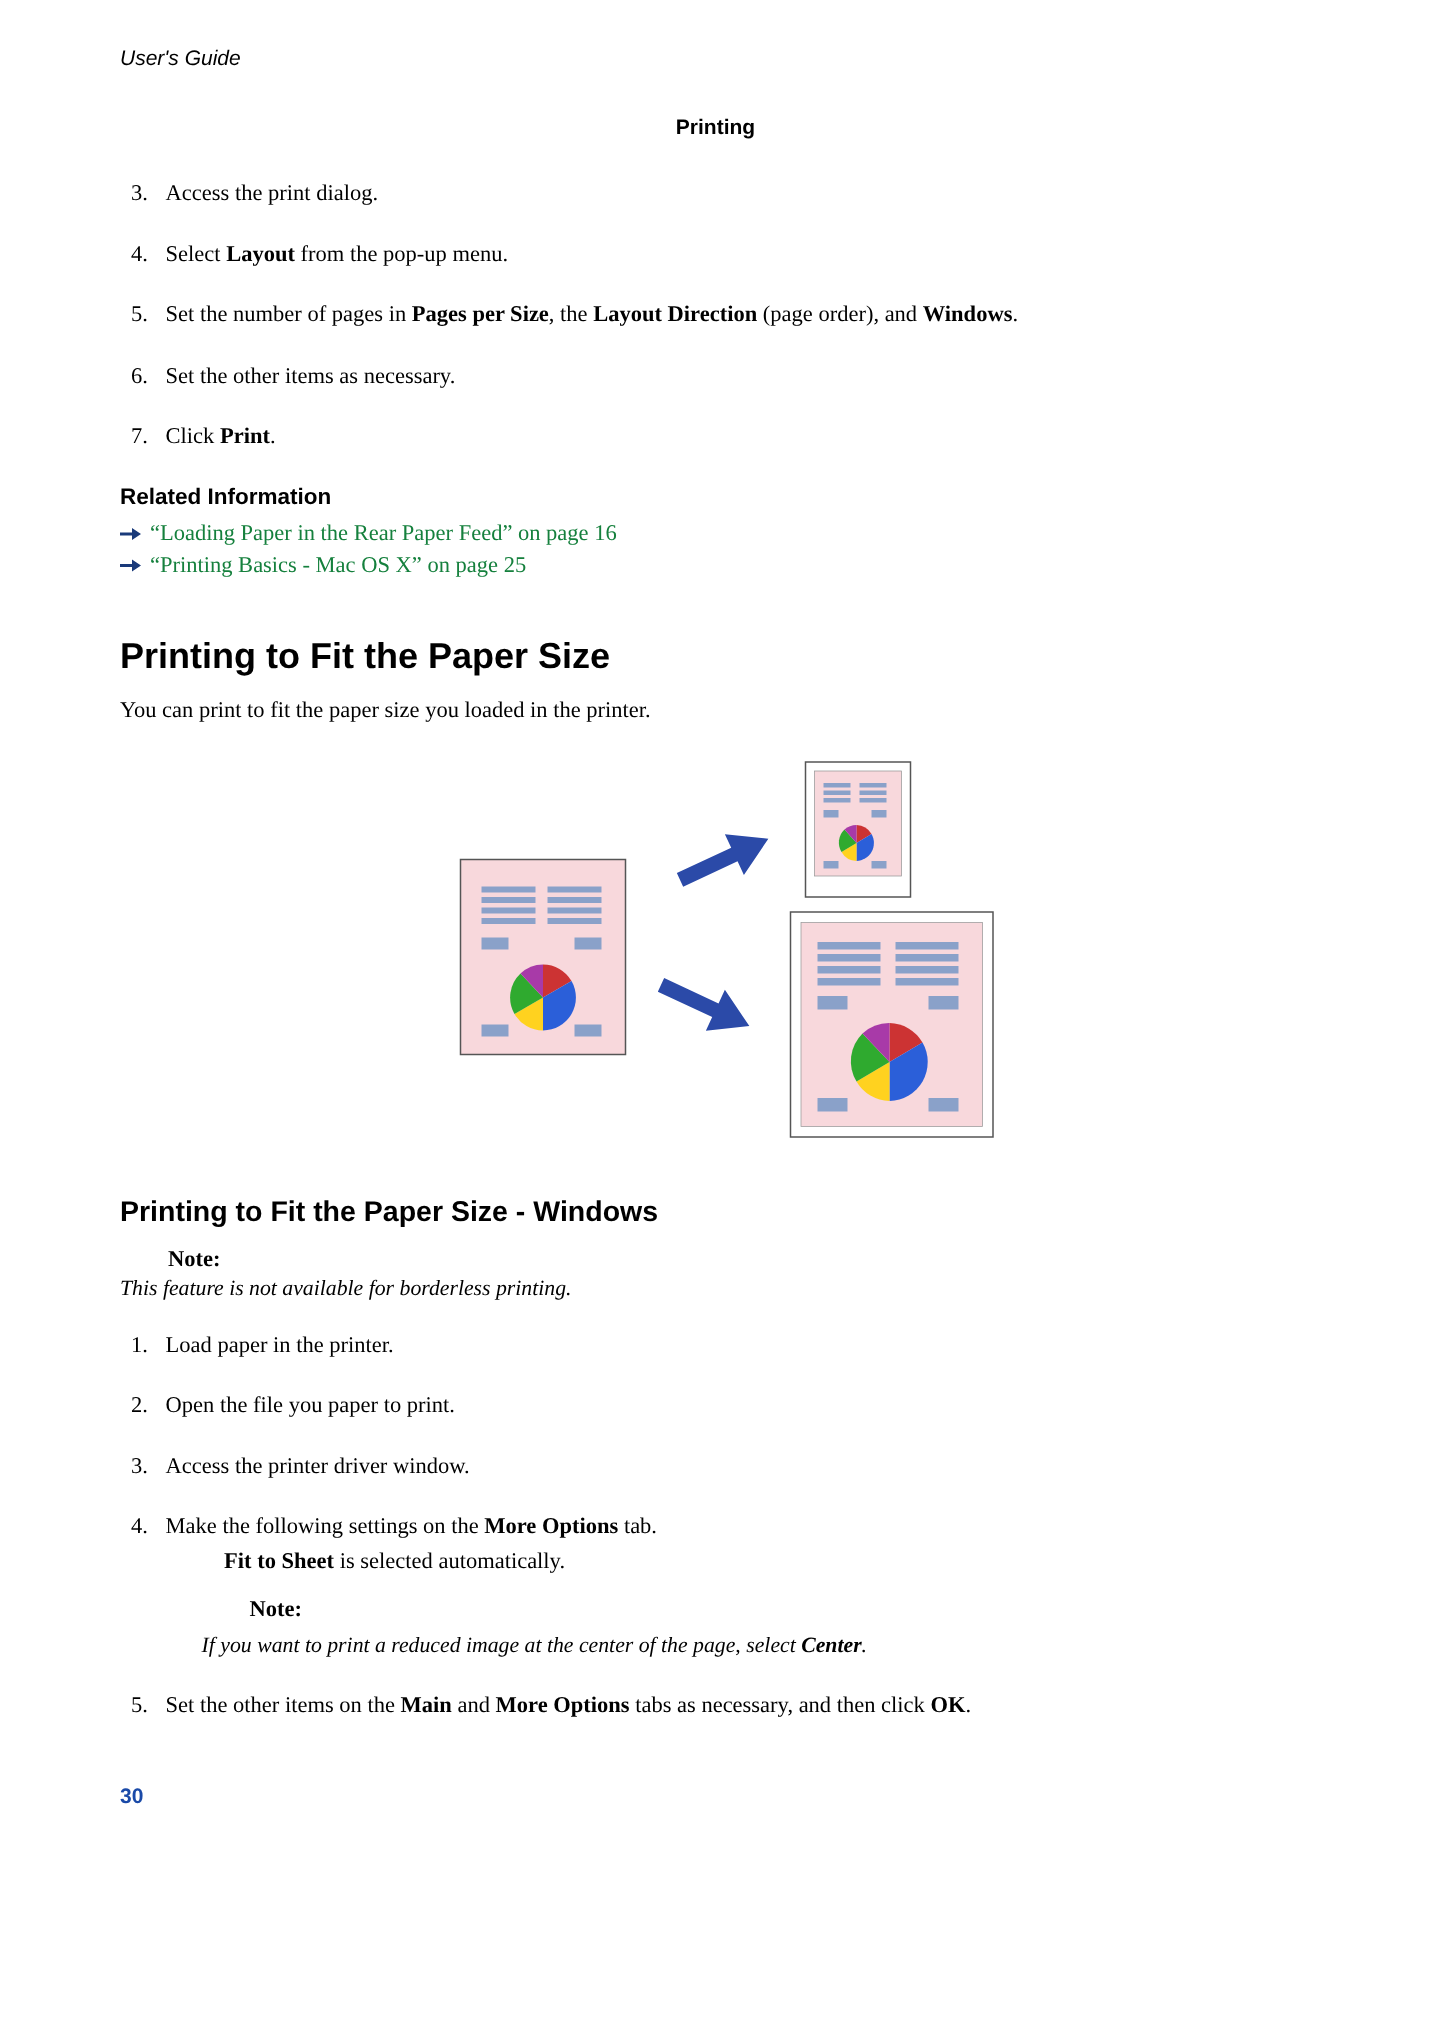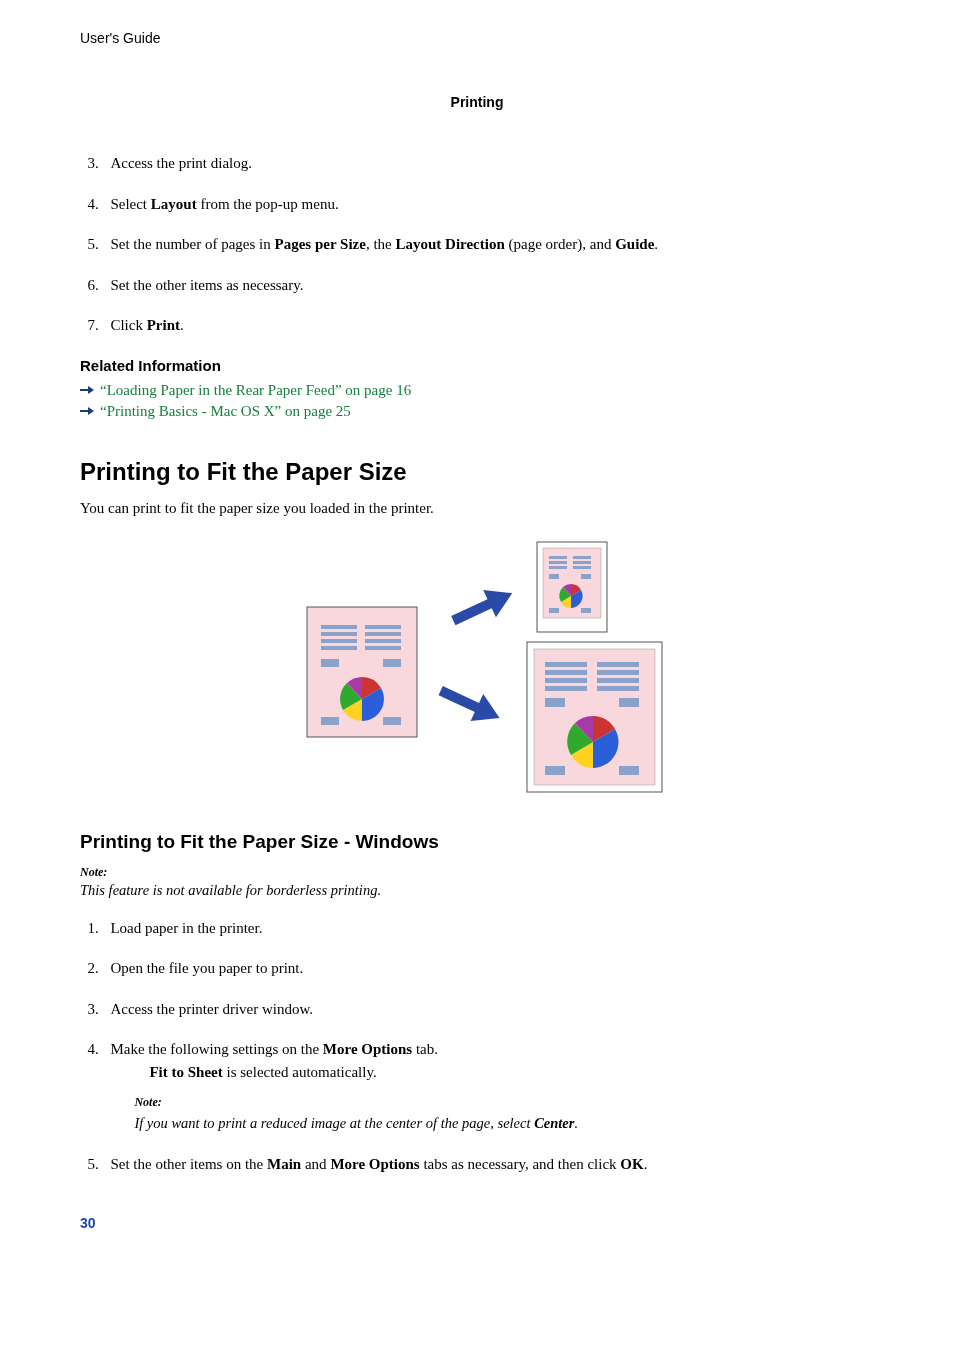--- a/index.html
+++ b/index.html
@@ -9,28 +9,29 @@
     background: #fff;
     color: #000;
     width: 954px;
   }
   .page {
     padding: 30px 80px 40px 80px;
   }
   .guide-label {
     font-family: Arial, Helvetica, sans-serif;
     font-size: 14px;
-    margin-bottom: 48px;
+    margin-bottom: 30px;
+    font-style: italic;
   }
   .section-title {
     font-family: Arial, Helvetica, sans-serif;
     font-weight: bold;
     font-size: 14px;
     text-align: center;
-    margin-bottom: 42px;
+    margin-bottom: 26px;
   }
   ol.steps {
     padding-left: 1.4em;
     margin: 0 0 20px 0;
   }
   ol.steps li {
     font-size: 15px;
     line-height: 1.5;
     margin-bottom: 18px;
     padding-left: 8px;
@@ -71,23 +72,23 @@
     margin: 10px 0 30px 0;
   }
   h3.h3 {
     font-family: Arial, Helvetica, sans-serif;
     font-weight: bold;
     font-size: 19px;
     margin: 20px 0 12px 0;
   }
   .note-label {
     font-weight: bold;
-    font-style: italic;
-    font-size: 12px;
+    font-size: 15px;
     margin-bottom: 2px;
+    margin-left: 32px;
   }
   .note-body {
     font-style: italic;
     font-size: 14.5px;
     margin-bottom: 18px;
   }
   .sub-list {
     list-style: none;
     padding-left: 1.2em;
     margin: 10px 0 4px 0;
@@ -125,21 +126,21 @@
 
   <div class="guide-label">User's Guide</div>
   <div class="section-title">Printing</div>
 
   <ol class="steps" start="3">
     <li><span>Access the print dialog.</span></li>
     <li>
       <span>Select </span><b>Layout</b><span> from the pop-up menu.</span>
     </li>
     <li>
-      <span>Set the number of pages in </span><b>Pages per Size</b><span>, the </span><b>Layout Direction</b><span> (page order), and </span><b>Guide</b><span>.</span>
+      <span>Set the number of pages in </span><b>Pages per Size</b><span>, the </span><b>Layout Direction</b><span> (page order), and </span><b>Windows</b><span>.</span>
     </li>
     <li><span>Set the other items as necessary.</span></li>
     <li>
       <span>Click </span><b>Print</b><span>.</span>
     </li>
   </ol>
 
   <div class="related-heading">Related Information</div>
 
   <div class="link-row">

